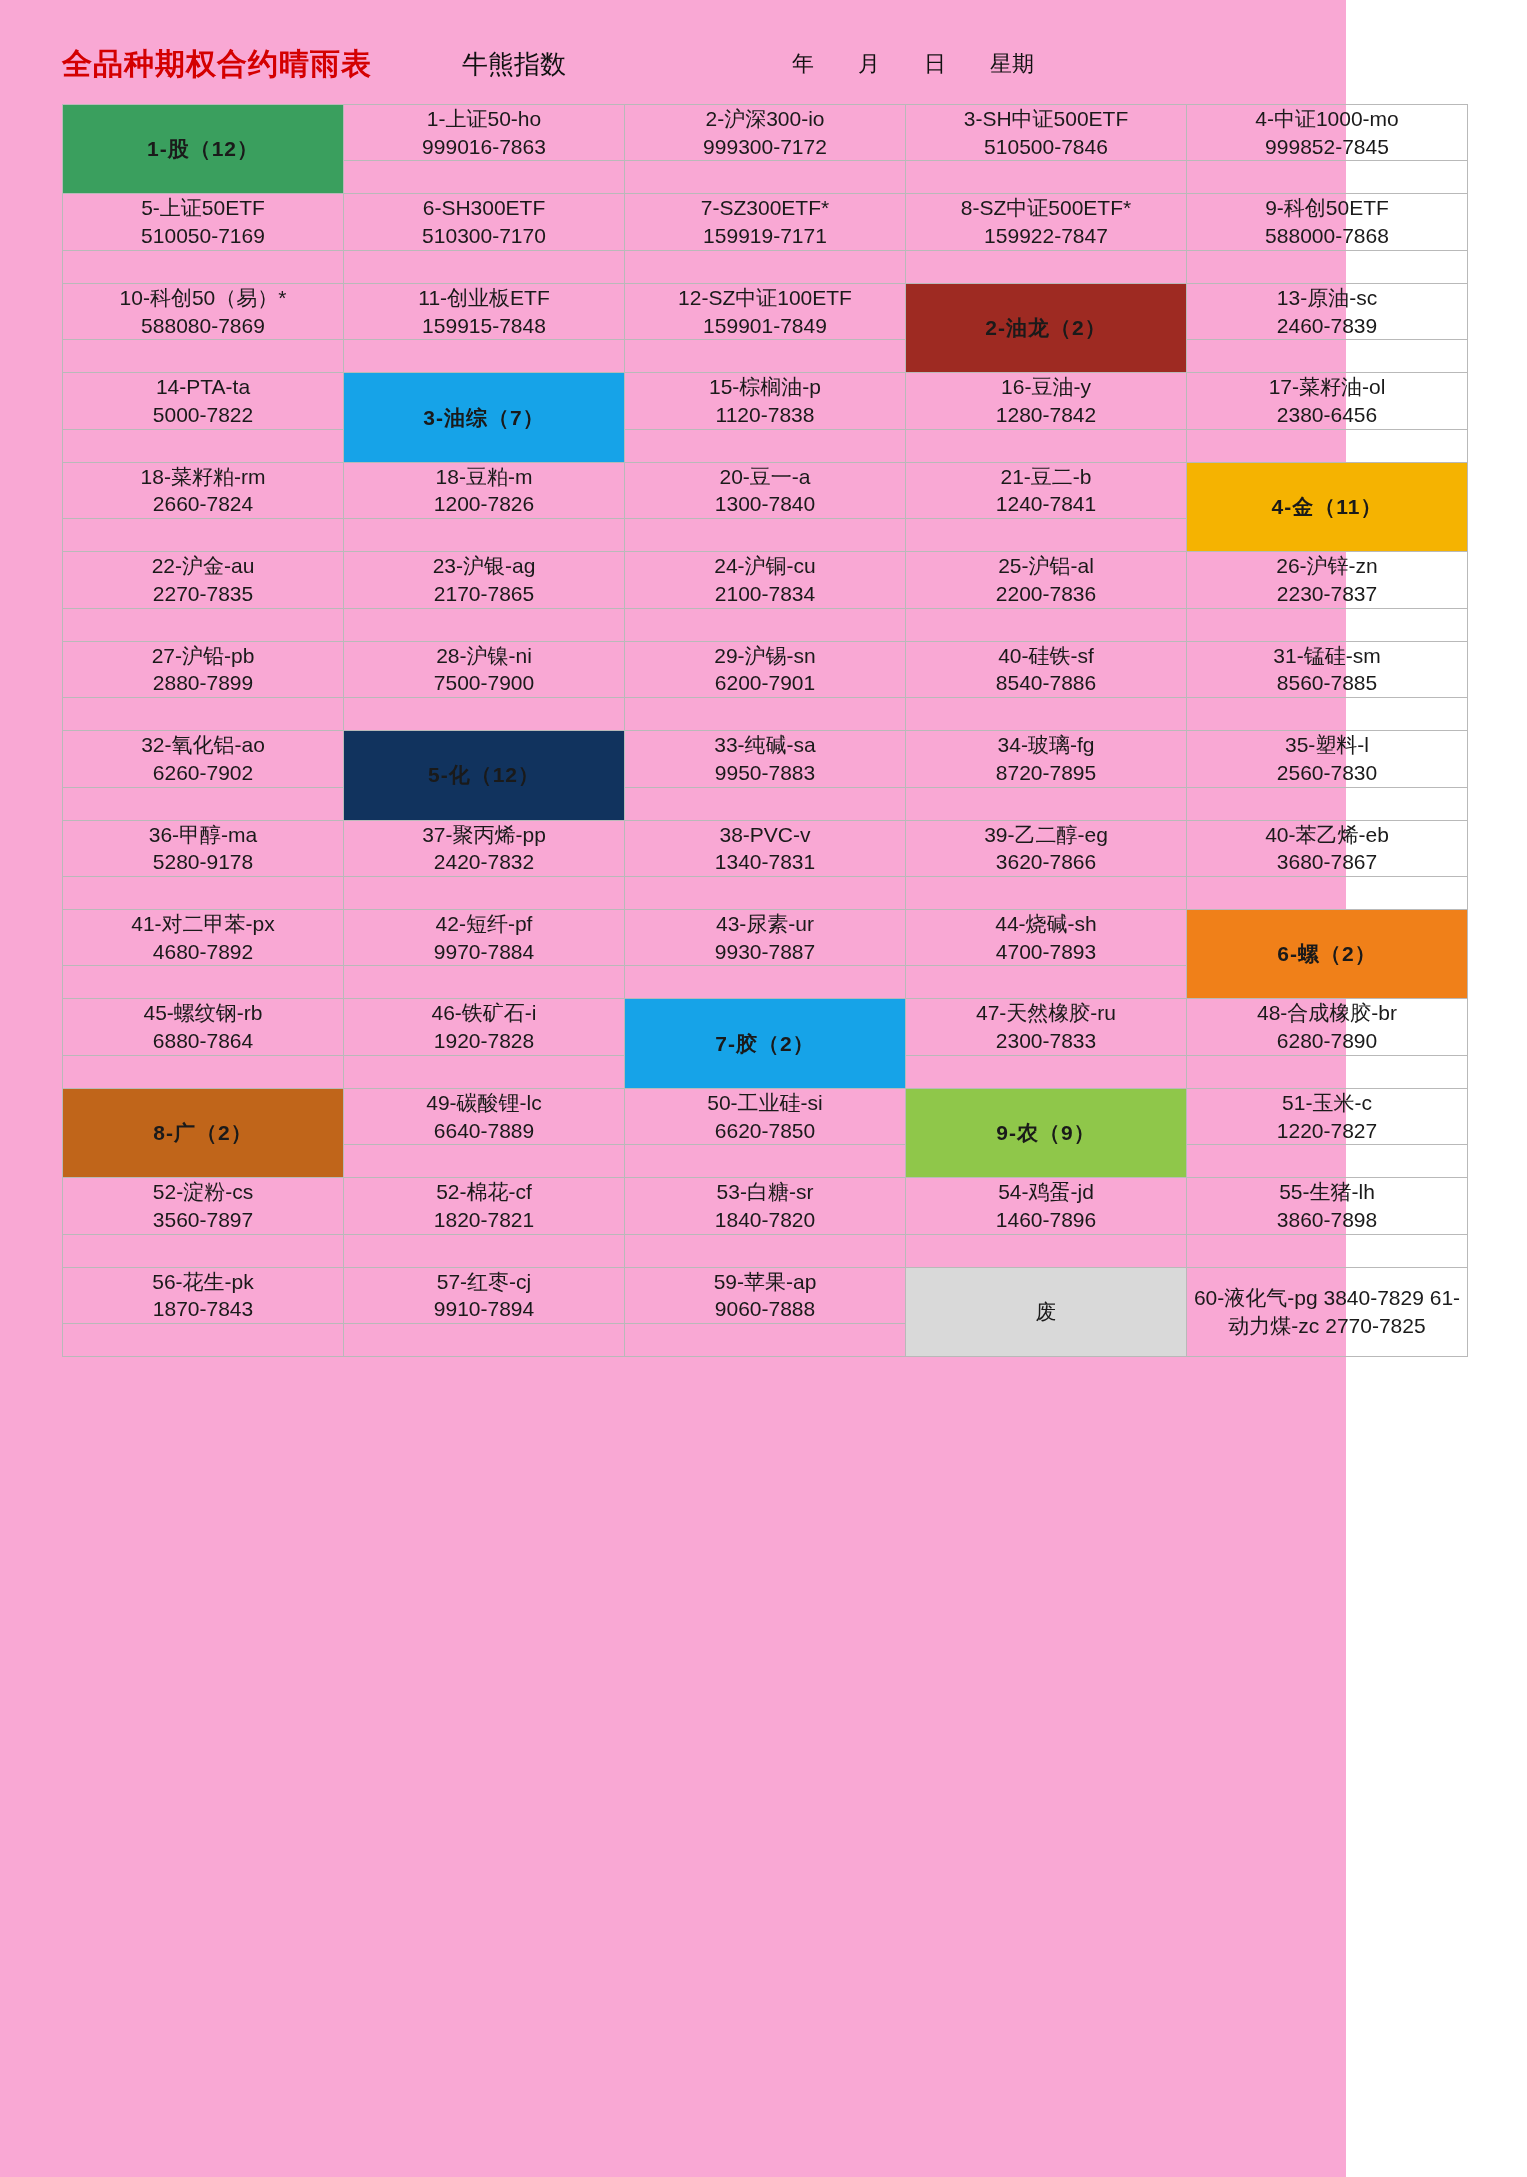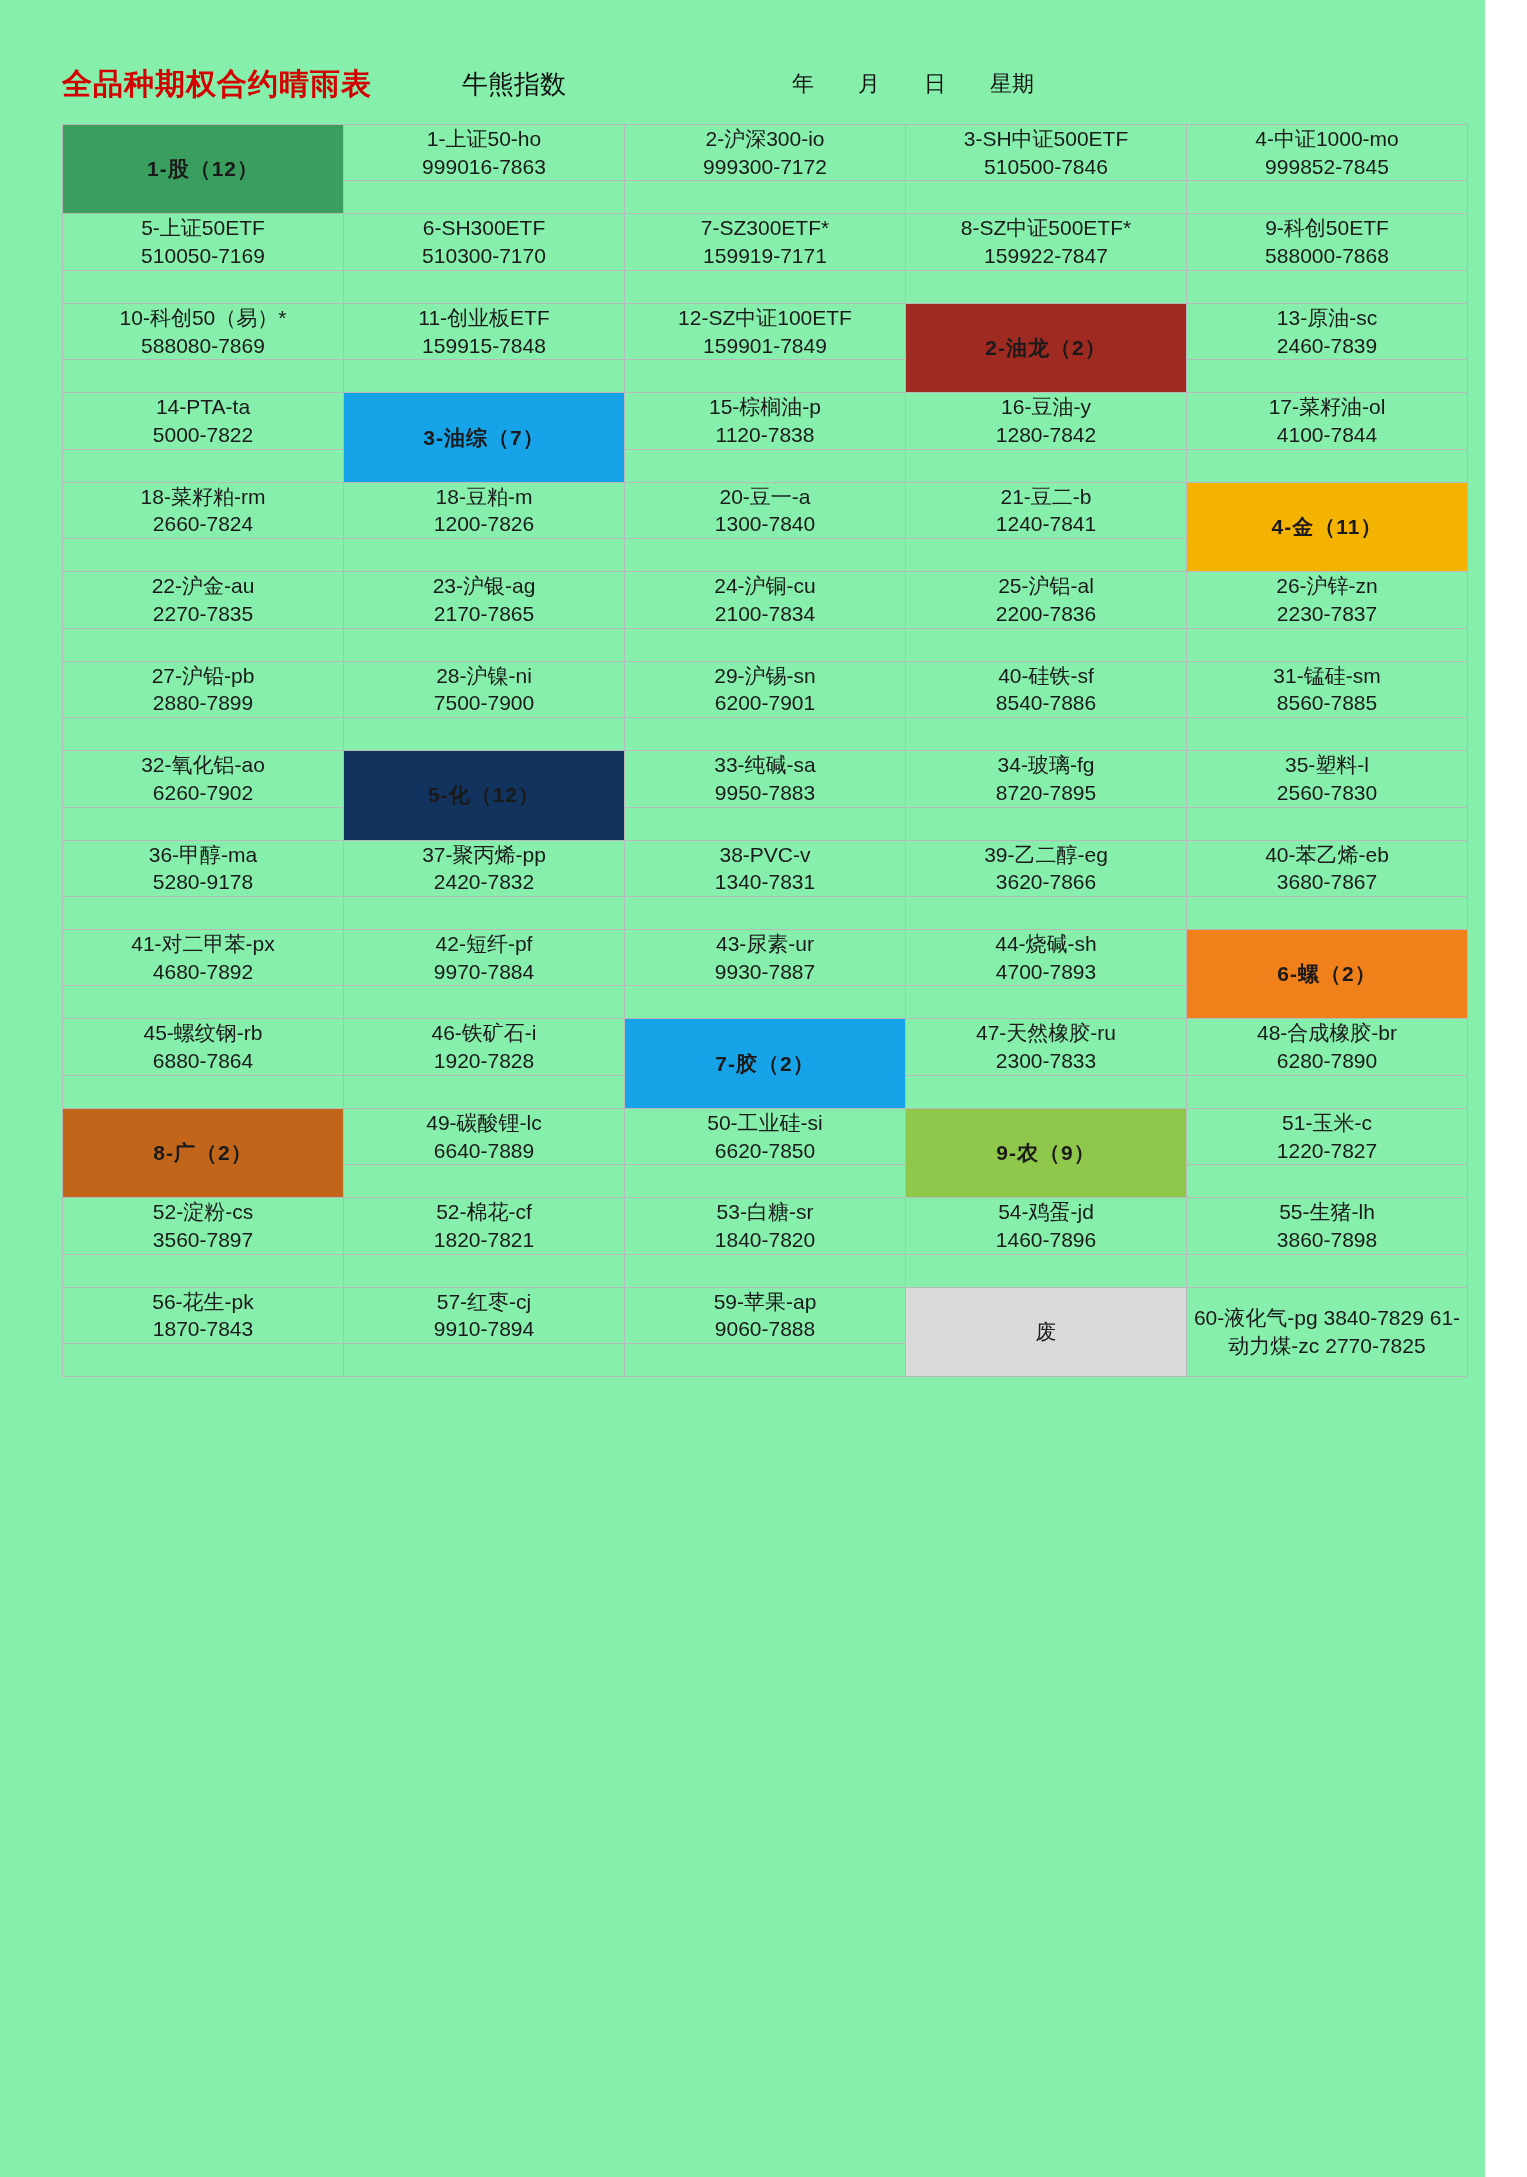--- a/index.html
+++ b/index.html
@@ -3,25 +3,25 @@
 <meta charset="utf-8">
 <style>
   html,body{margin:0;padding:0;background:#ffffff;}
   body{
     width:1527px;
     font-family:"Liberation Sans","DejaVu Sans",sans-serif;
     color:#111;
     -webkit-font-smoothing:antialiased;
   }
   .page{
-    width:1485px;
+    width:1346px;
     min-height:2177px;
     box-sizing:border-box;
-    padding:58px 62px 40px 62px;
-    background:#86efac;
+    padding:38px 62px 40px 62px;
+    background:#f9a8d4;
   }
   
   .header{
     display:flex;
     align-items:center;
     height:52px;
     margin-bottom:14px;
   }
   .title{
     color:#d40000;
@@ -203,21 +203,21 @@
       <td class="cell">
         <span class="l1">15-棕榈油-p</span>
         <span class="l2">1120-7838</span>
       </td>
       <td class="cell">
         <span class="l1">16-豆油-y</span>
         <span class="l2">1280-7842</span>
       </td>
       <td class="cell">
         <span class="l1">17-菜籽油-ol</span>
-        <span class="l2">4100-7844</span>
+        <span class="l2">2380-6456</span>
       </td>
     </tr>
     <tr>
       <td class="spacer"></td>
       <td class="spacer"></td>
       <td class="spacer"></td>
       <td class="spacer"></td>
     </tr>
 
     <tr>

